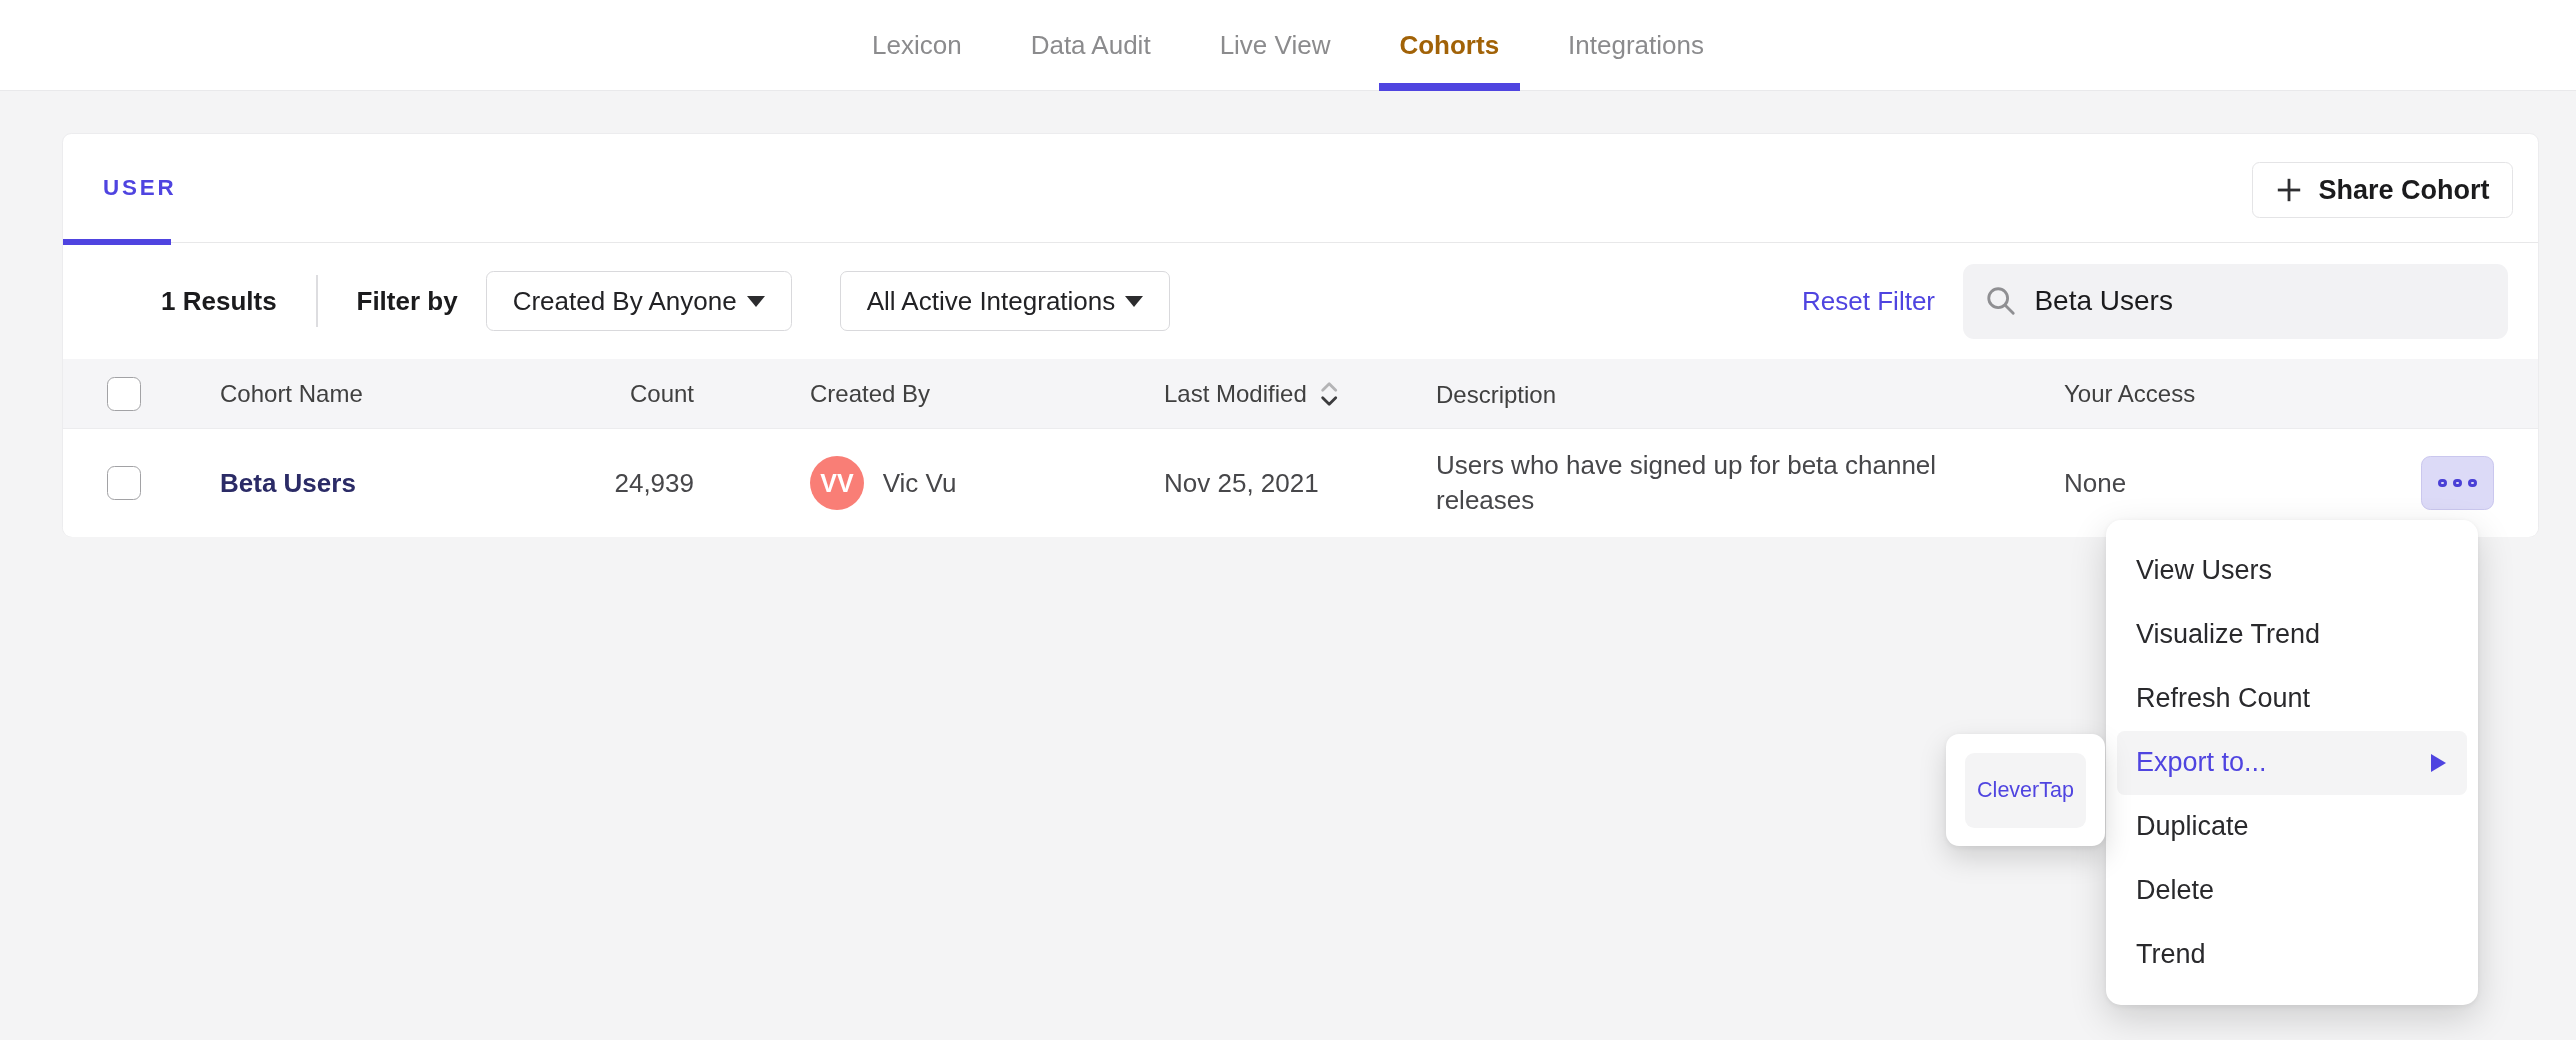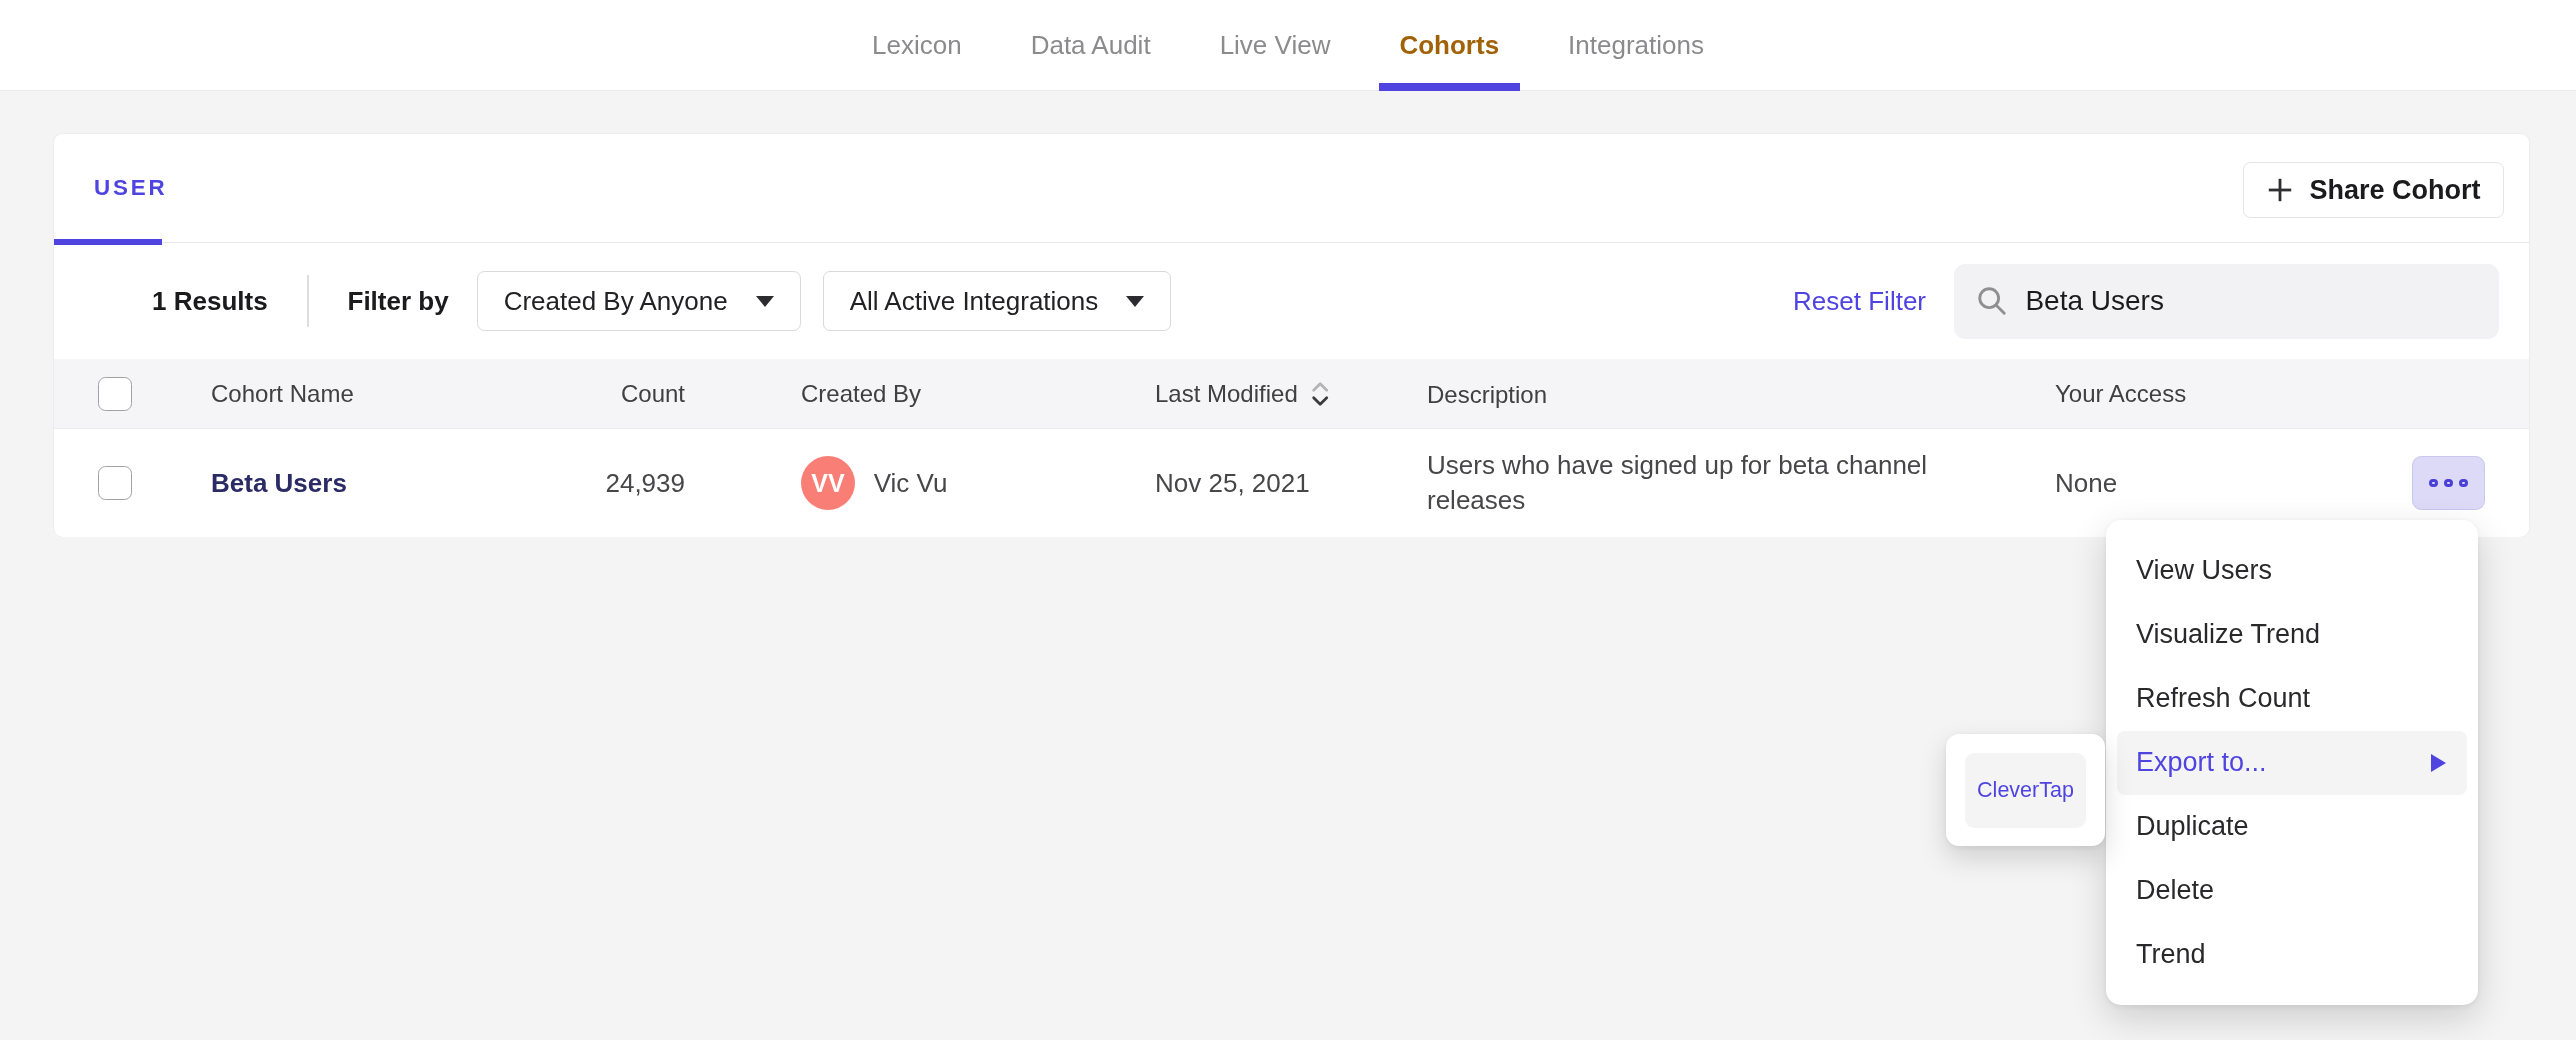--- a/index.html
+++ b/index.html
@@ -25,21 +25,21 @@
     position:relative; cursor:pointer; white-space:nowrap;
   }
   .nav-tab.active { color:#a16207; font-weight:700; }
   .tab-underline {
     position:absolute; left:0; right:0; bottom:-0.9px; height:8.4px;
     background:#4f44e0;
   }
 
   
   .card {
-    position:absolute; left:53px; top:133px; width:2477px; height:404px;
+    position:absolute; left:62px; top:133px; width:2477px; height:404px;
     background:#ffffff; border:0.9px solid #ececee; border-radius:9.3px;
   }
   .card-tabbar {
     position:absolute; left:0; top:0; right:0; height:109px;
     border-bottom:0.9px solid #e8e8e9;
   }
   .user-tab {
     position:absolute; left:0; top:0; height:100%; padding-left:40px;
     display:flex; align-items:center;
     font-size:22.4px; font-weight:700; letter-spacing:2.8px; color:#4f44e0;
@@ -59,24 +59,24 @@
   
   .filter-row {
     position:absolute; left:0; top:109px; right:0; height:116px;
     display:flex; align-items:center; padding:0 30px 0 98px;
   }
   .results-count { font-size:26px; font-weight:600; color:#1b1b1d; white-space:nowrap; }
   .v-divider { width:1.9px; height:52px; background:#dddde0; margin:0 39px; }
   .filter-by { font-size:26px; font-weight:600; color:#1b1b1d; margin-right:28px; white-space:nowrap; }
   .dropdown {
     height:60px; border:1.9px solid #d9d9dc; border-radius:7.5px; background:#fff;
-    display:flex; align-items:center; padding:0 26px; gap:28px;
+    display:flex; align-items:center; padding:0 26px; gap:10px;
     font-size:26px; font-weight:500; color:#222225; cursor:pointer; white-space:nowrap;
   }
-  .dropdown.second { margin-left:22px;border-radius:7px; }
+  .dropdown.second { margin-left:48px;border-radius:7px; }
   .caret {
     width:0; height:0;
     border-left:9.3px solid transparent; border-right:9.3px solid transparent;
     border-top:11.2px solid #2c2c2e;
   }
   .flex-spacer { flex:1; }
   .reset-filter { font-size:26px; color:#4f44e0; margin-right:28px; cursor:pointer; white-space:nowrap; }
   .searchbox {
     width:545px; height:75px; background:#f2f2f4; border-radius:11.2px;
     display:flex; align-items:center; padding:0 22.4px; gap:17px; cursor:text;

